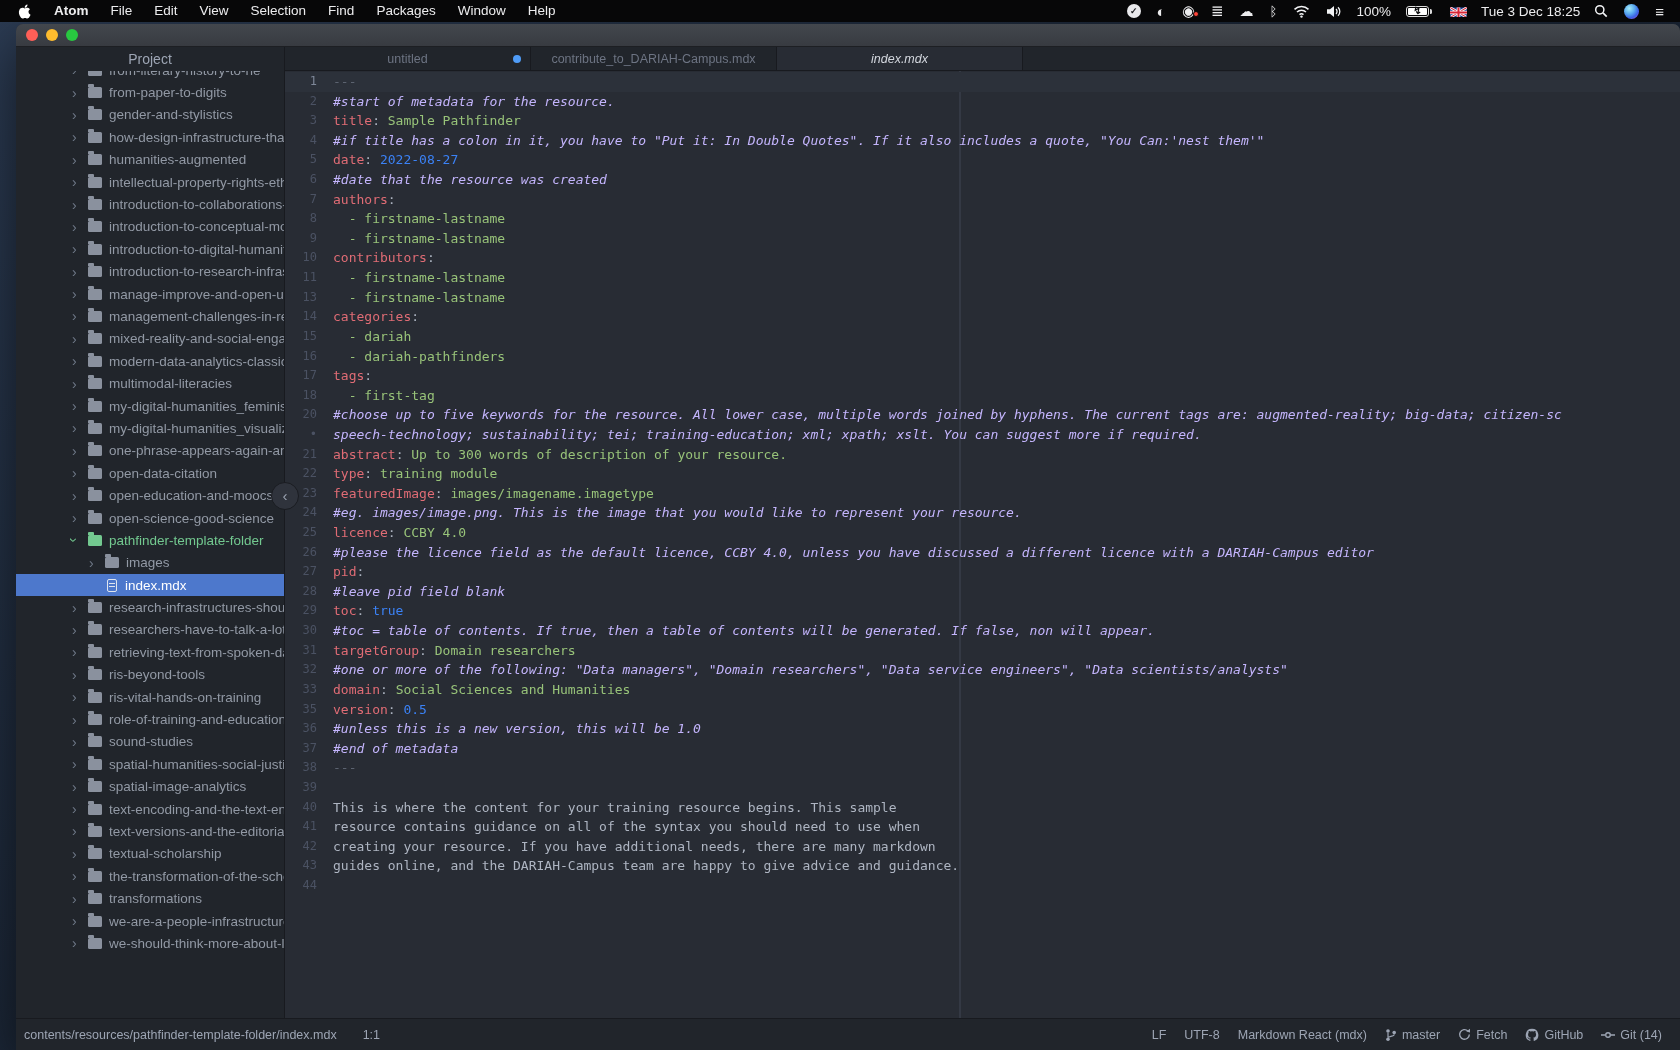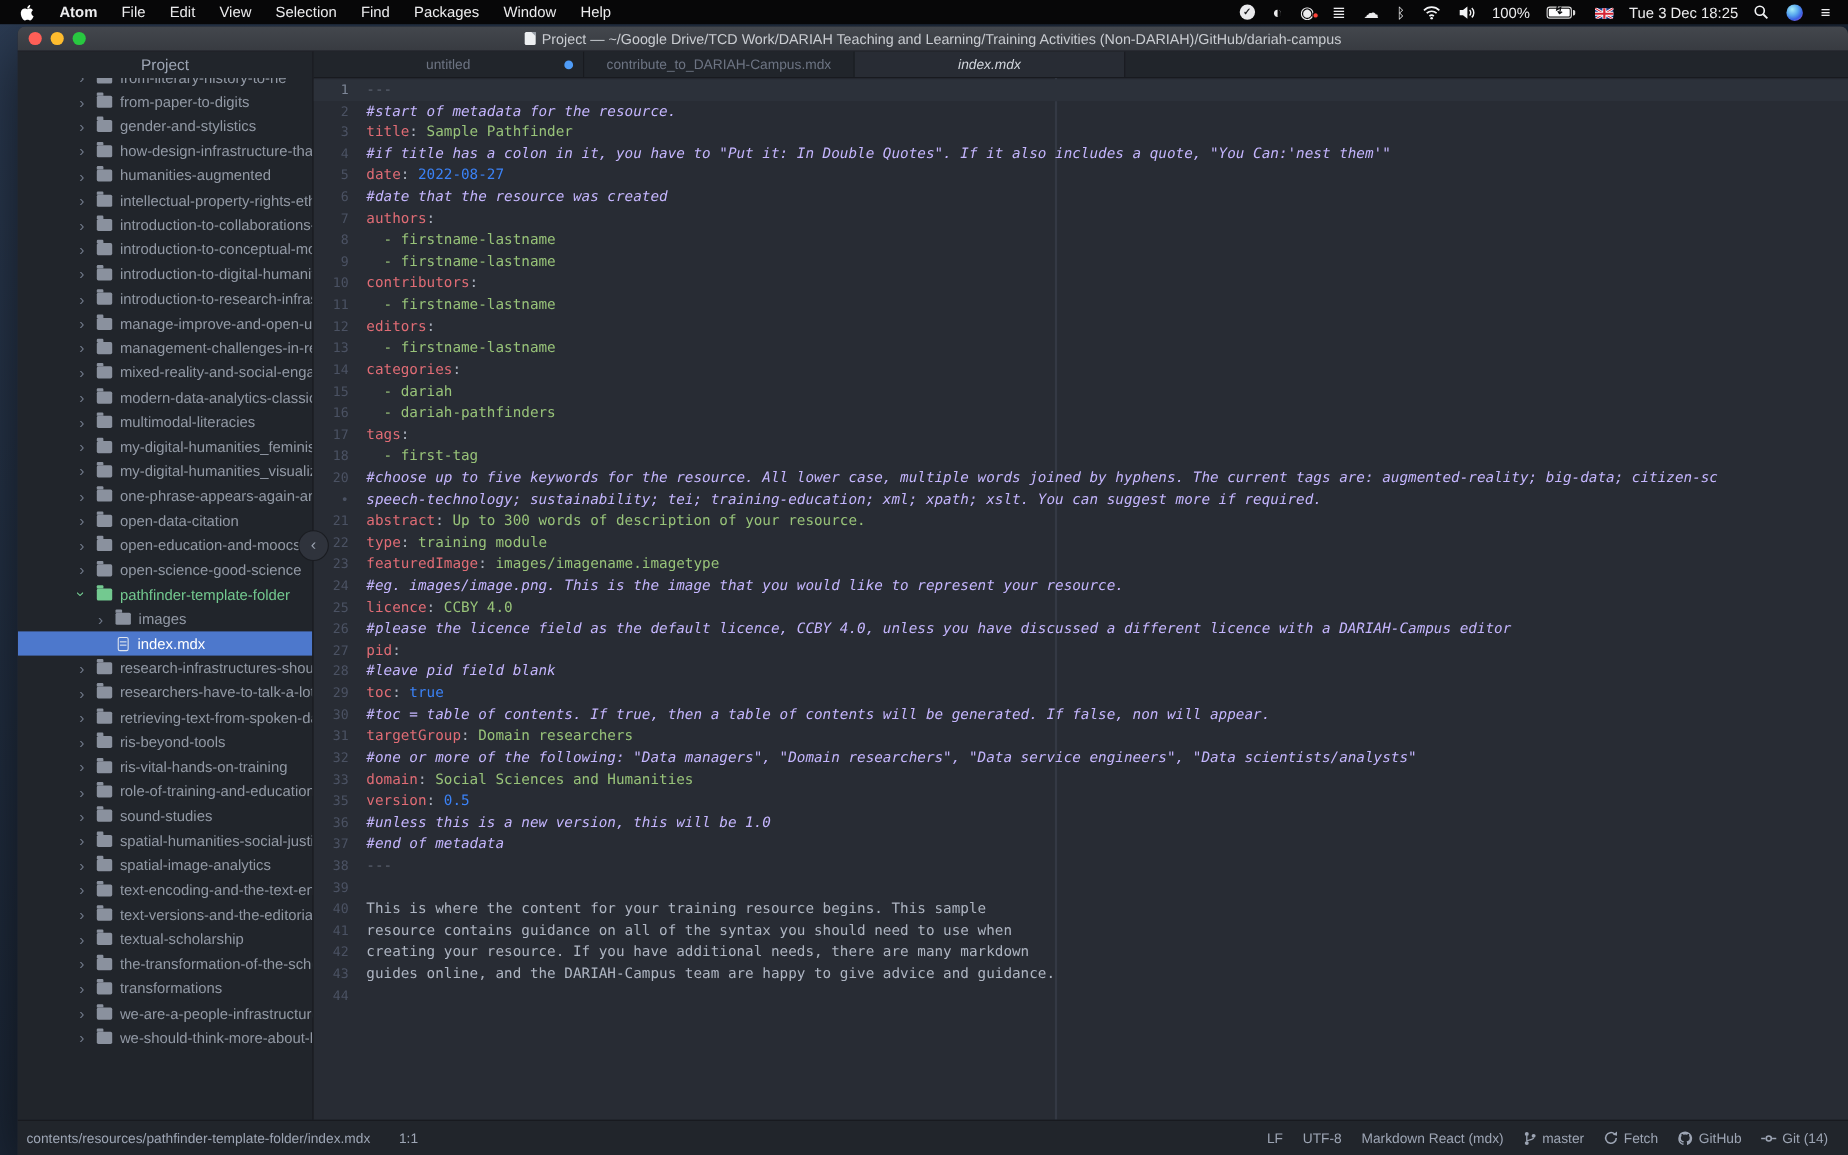--- a/index.html
+++ b/index.html
@@ -173,24 +173,20 @@
   </div>
 </div>
 
 <div class="window">
   <div class="titlebar">
     <div class="lights">
       <span class="light" style="background:#ff5f57"></span>
       <span class="light" style="background:#febc2e"></span>
       <span class="light" style="background:#28c840"></span>
     </div>
-    <div class="title">
-      <span class="docicon"></span>
-      <span>Project — ~/Google Drive/TCD Work/DARIAH Teaching and Learning/Training Activities (Non-DARIAH)/GitHub/dariah-campus</span>
-    </div>
   </div>
 
   <div class="main">
 
     <div class="sidebar">
       <div class="sidebar-header">Project</div>
       <div class="tree" id="tree">
           <div class="trow" style="padding-left:56px">
             <span class="chev">
               <span>›</span>
@@ -491,21 +487,20 @@
             <div class="eline"><span class="gut">2</span><span class="code"><span class="tk-cmt">#start of metadata for the resource.</span></span></div>
             <div class="eline"><span class="gut">3</span><span class="code"><span class="tk-key">title</span><span class="tk-pun">: </span><span class="tk-str">Sample Pathfinder</span></span></div>
             <div class="eline"><span class="gut">4</span><span class="code"><span class="tk-cmt">#if title has a colon in it, you have to "Put it: In Double Quotes". If it also includes a quote, "You Can:'nest them'"</span></span></div>
             <div class="eline"><span class="gut">5</span><span class="code"><span class="tk-key">date</span><span class="tk-pun">: </span><span class="tk-num">2022-08-27</span></span></div>
             <div class="eline"><span class="gut">6</span><span class="code"><span class="tk-cmt">#date that the resource was created</span></span></div>
             <div class="eline"><span class="gut">7</span><span class="code"><span class="tk-key">authors</span><span class="tk-pun">:</span></span></div>
             <div class="eline"><span class="gut">8</span><span class="code"><span class="tk-str">  - firstname-lastname</span></span></div>
             <div class="eline"><span class="gut">9</span><span class="code"><span class="tk-str">  - firstname-lastname</span></span></div>
             <div class="eline"><span class="gut">10</span><span class="code"><span class="tk-key">contributors</span><span class="tk-pun">:</span></span></div>
             <div class="eline"><span class="gut">11</span><span class="code"><span class="tk-str">  - firstname-lastname</span></span></div>
-            <div class="eline"><span class="gut">12</span><span class="code"><span class="tk-key">editors</span><span class="tk-pun">:</span></span></div>
             <div class="eline"><span class="gut">13</span><span class="code"><span class="tk-str">  - firstname-lastname</span></span></div>
             <div class="eline"><span class="gut">14</span><span class="code"><span class="tk-key">categories</span><span class="tk-pun">:</span></span></div>
             <div class="eline"><span class="gut">15</span><span class="code"><span class="tk-str">  - dariah</span></span></div>
             <div class="eline"><span class="gut">16</span><span class="code"><span class="tk-str">  - dariah-pathfinders</span></span></div>
             <div class="eline"><span class="gut">17</span><span class="code"><span class="tk-key">tags</span><span class="tk-pun">:</span></span></div>
             <div class="eline"><span class="gut">18</span><span class="code"><span class="tk-str">  - first-tag</span></span></div>
             <div class="eline"><span class="gut">20</span><span class="code"><span class="tk-cmt">#choose up to five keywords for the resource. All lower case, multiple words joined by hyphens. The current tags are: augmented-reality; big-data; citizen-sc</span></span></div>
             <div class="eline"><span class="gut">•</span><span class="code"><span class="tk-cmt">speech-technology; sustainability; tei; training-education; xml; xpath; xslt. You can suggest more if required.</span></span></div>
             <div class="eline"><span class="gut">21</span><span class="code"><span class="tk-key">abstract</span><span class="tk-pun">: </span><span class="tk-str">Up to 300 words of description of your resource.</span></span></div>
             <div class="eline"><span class="gut">22</span><span class="code"><span class="tk-key">type</span><span class="tk-pun">: </span><span class="tk-str">training module</span></span></div>

